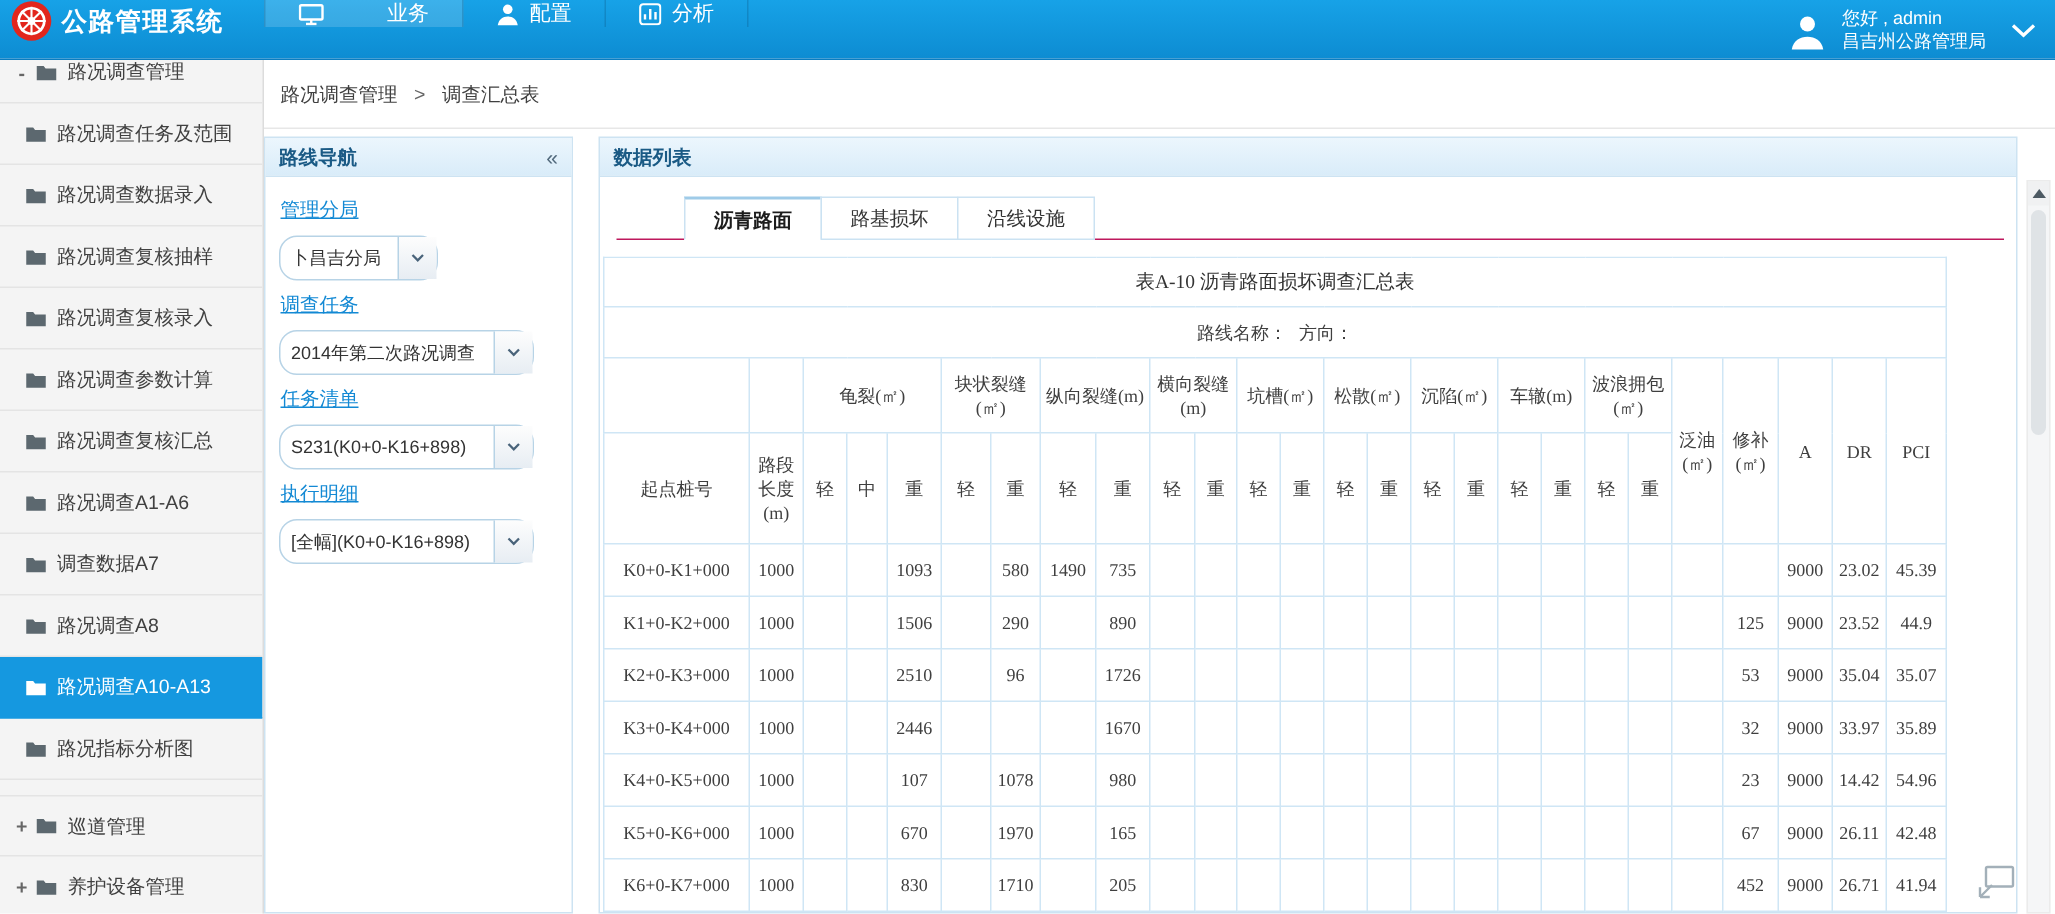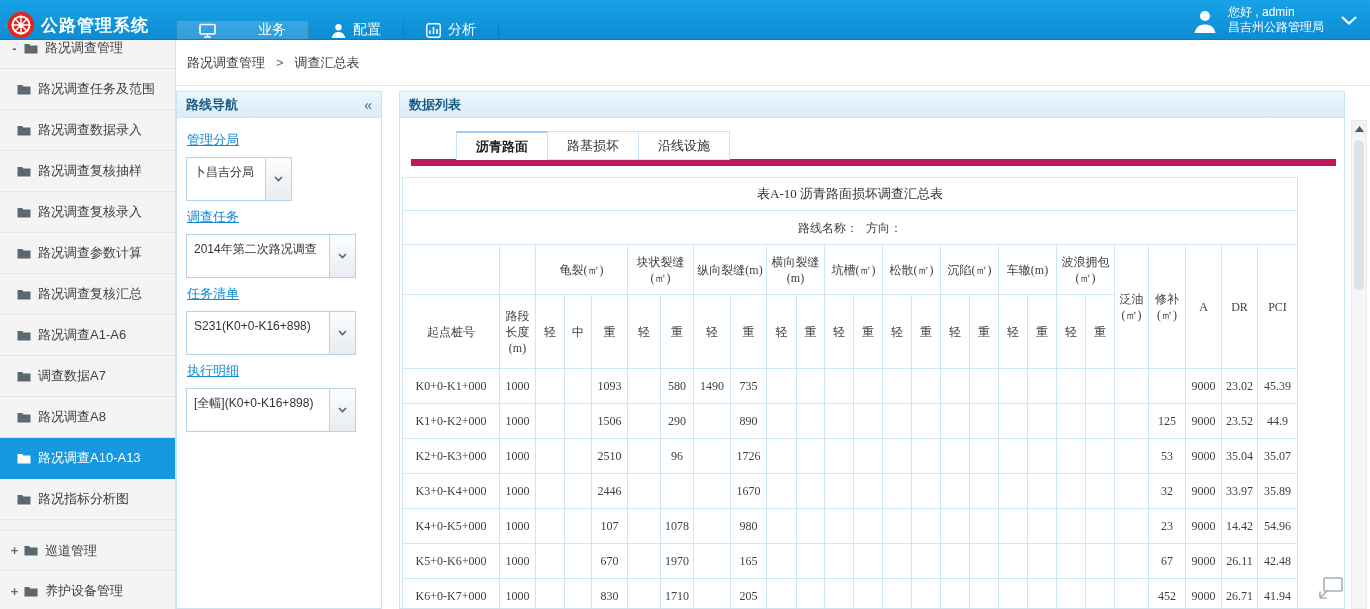--- a/index.html
+++ b/index.html
@@ -1,20 +1,20 @@
 <!DOCTYPE html>
 <html><head>
 <meta charset="utf-8">
 <style>
   *{margin:0;padding:0;box-sizing:border-box;}
   html,body{width:1370px;height:609px;overflow:hidden;background:#fff;
     font-family:"Liberation Sans","DejaVu Sans",sans-serif;}
   
   .topbar{position:relative;height:40px;background:linear-gradient(#17a2e7,#0d8cd2);
-    border-bottom:1px solid #0a7cc0;display:flex;align-items:flex-end;color:#fff;z-index:5;}
+    border-bottom:1px solid #0a7cc0;display:flex;align-items:flex-start;color:#fff;z-index:5;}
   .brand{width:176px;display:flex;align-items:center;padding-left:7px;gap:6px;}
   .logo{width:28px;height:28px;flex:0 0 28px;display:flex;}
   .app-title{font-size:17px;font-weight:bold;letter-spacing:1px;white-space:nowrap;}
   .topnav{display:flex;}
   .topnav-item{display:flex;align-items:center;gap:7px;padding:0 22px;font-size:14px;
     border-right:1px solid rgba(8,70,110,.25);cursor:pointer;}
   .topnav-item:first-child{border-left:1px solid rgba(8,70,110,.25);gap:42px;}
   .topnav-item.active{background:rgba(255,255,255,.16);}
   .nav-icon{display:flex;}
   .user-area{position:absolute;right:46px;top:0;height:40px;display:flex;align-items:center;gap:9px;}
@@ -43,31 +43,31 @@
   
   .nav-panel{width:206px;border:1px solid #cde3f2;background:#fff;display:flex;flex-direction:column;}
   .panel-header{height:26px;line-height:24px;background:linear-gradient(#ecf6fd,#d9ecf9);
     border-bottom:1px solid #cde3f2;font-size:13px;font-weight:bold;color:#1a5a85;
     padding:0 9px;display:flex;justify-content:space-between;align-items:center;}
   .collapse{color:#51697c;font-weight:normal;font-size:14px;cursor:pointer;}
   .panel-body{padding:6px 9px;}
   .field-label{display:inline-block;color:#1389d4;font-size:13px;margin:7px 0 8px 1px;
     text-decoration:underline;cursor:pointer;}
   .field-label{display:block;width:fit-content;}
-  .combo{display:flex;height:44px;border:1px solid #b7d3e6;border-radius:0;background:#fff;margin-bottom:5px;}
+  .combo{display:flex;height:30px;border:1px solid #b7d3e6;border-radius:12px;background:#fff;margin-bottom:5px;}
   .combo.narrow{width:106px;}
   .combo.wide{width:170px;}
   .combo-text{padding:0 7px;line-height:28px;font-size:12px;color:#333;flex:1;
     white-space:nowrap;overflow:hidden;cursor:text;}
   .combo-btn{width:26px;border-left:1px solid #b7d3e6;background:linear-gradient(#fdfdfd,#e7edf3);
     display:flex;align-items:center;justify-content:center;cursor:pointer;}
   
   .data-panel{flex:1;margin-left:17px;margin-right:25px;border:1px solid #cde3f2;background:#fff;
     display:flex;flex-direction:column;overflow:hidden;font-family:Liberation Serif, serif;}
-  .tabs{margin:13px 8px 0 11px;border-bottom:7px solid #be185d;display:flex;padding-left:45px;}
+  .tabs{margin:13px 8px 0 11px;border-bottom:1px solid #be185d;display:flex;padding-left:45px;}
   .tab{height:29px;line-height:27px;padding:0 19px;font-size:13px;color:#333;background:#fff;
     border:1px solid #cbe2f2;margin-bottom:-1px;margin-right:-1px;cursor:pointer;white-space:nowrap;}
   .tab.active{font-weight:bold;color:#1d1d1d;border-bottom-color:#fff;border-top:2px solid #9fcbe8;}
   .table-wrap{margin:11px 0 0 2px;overflow:hidden;flex:1;}
   table{border-collapse:collapse;table-layout:fixed;background:#fff;}
   td{border:1px solid #cfe6f5;font-size:12px;color:#3f3f3f;text-align:center;
     padding:0 2px;word-break:break-all;line-height:16px;}
   tr.t-title td{height:33px;font-size:13px;color:#333;}
   tr.t-meta td{height:34px;}
   tr.t-group td{height:50px;}

